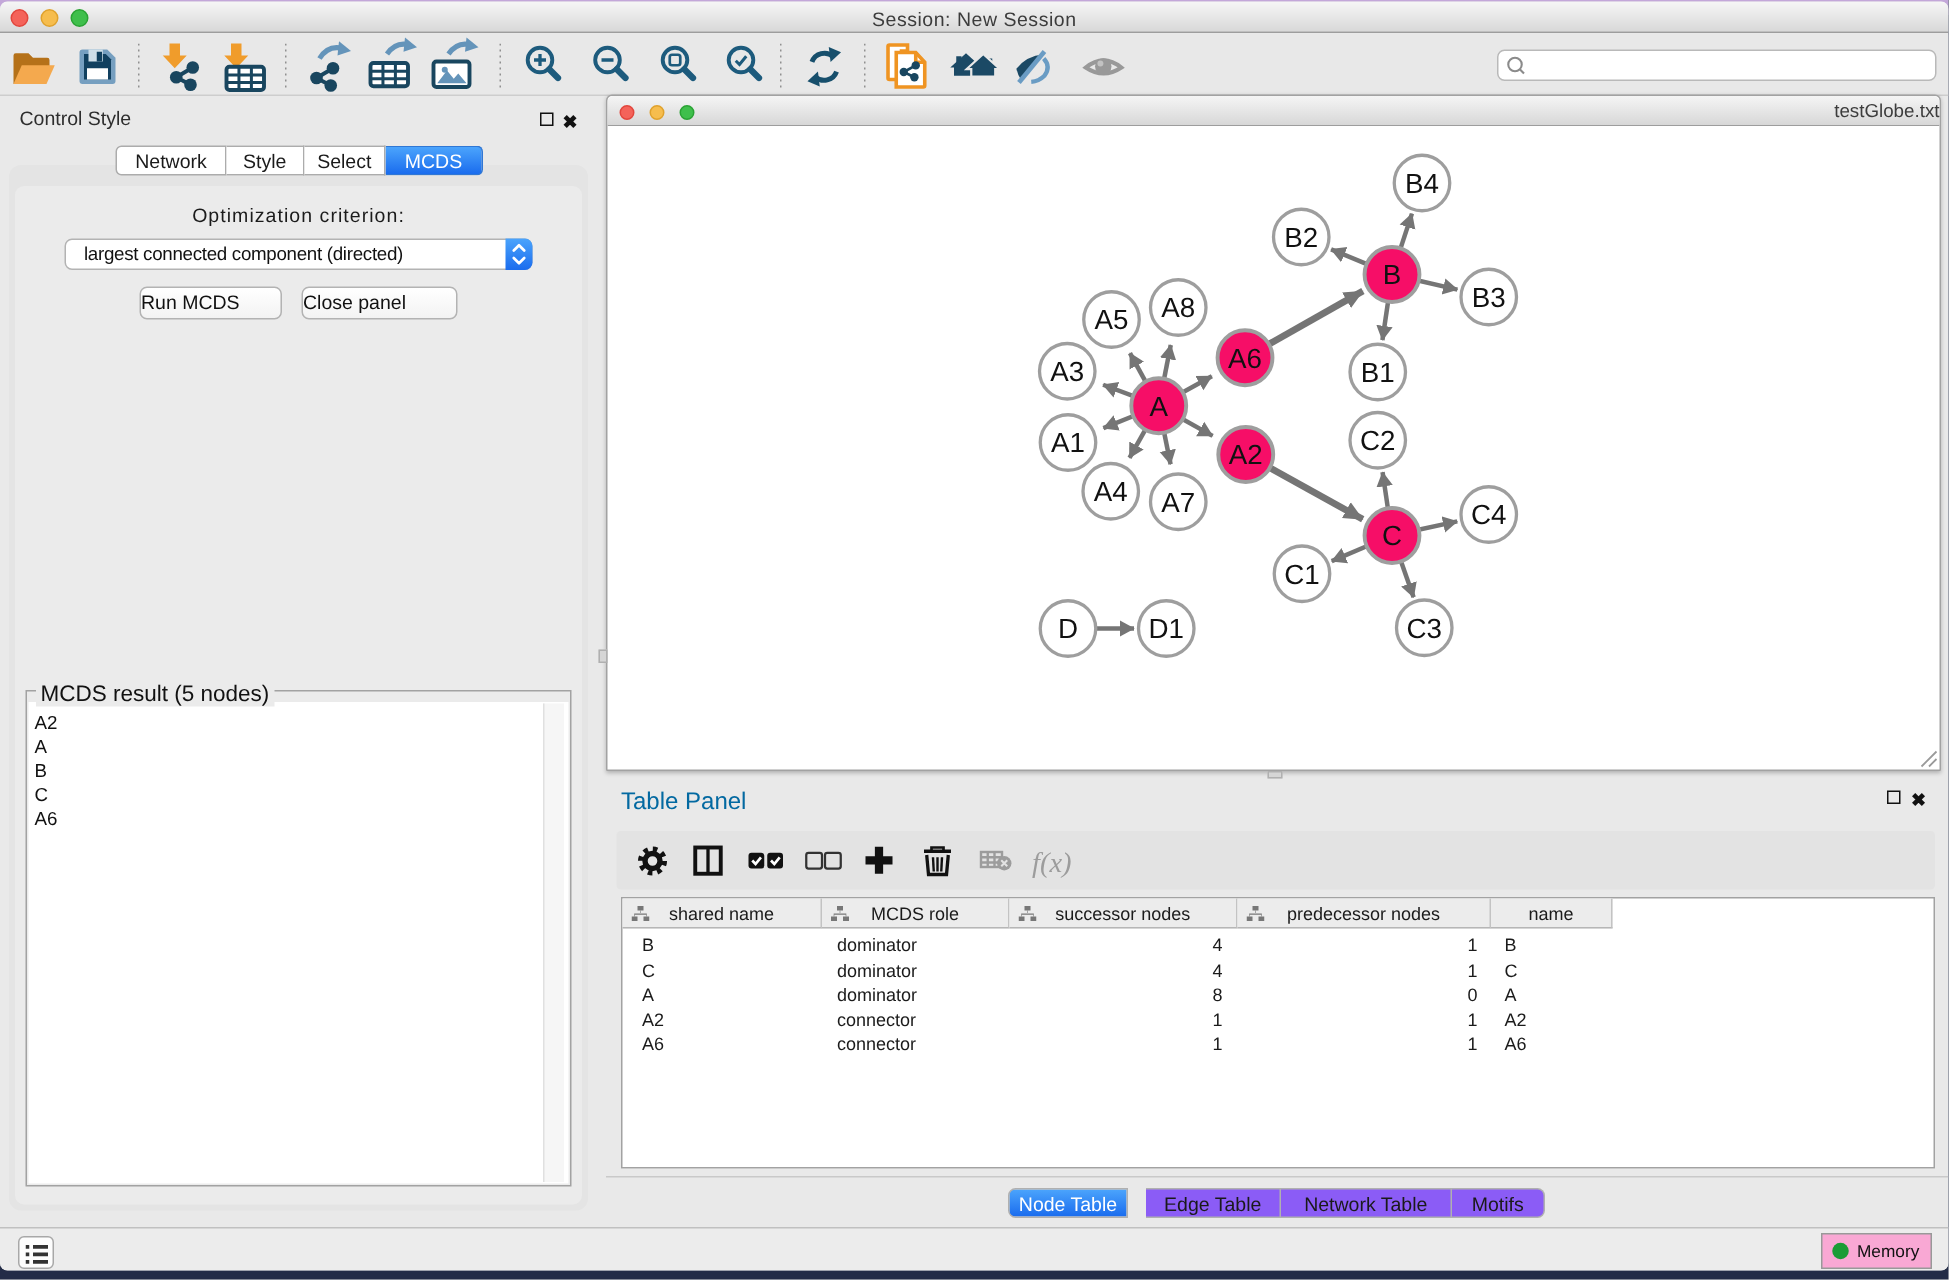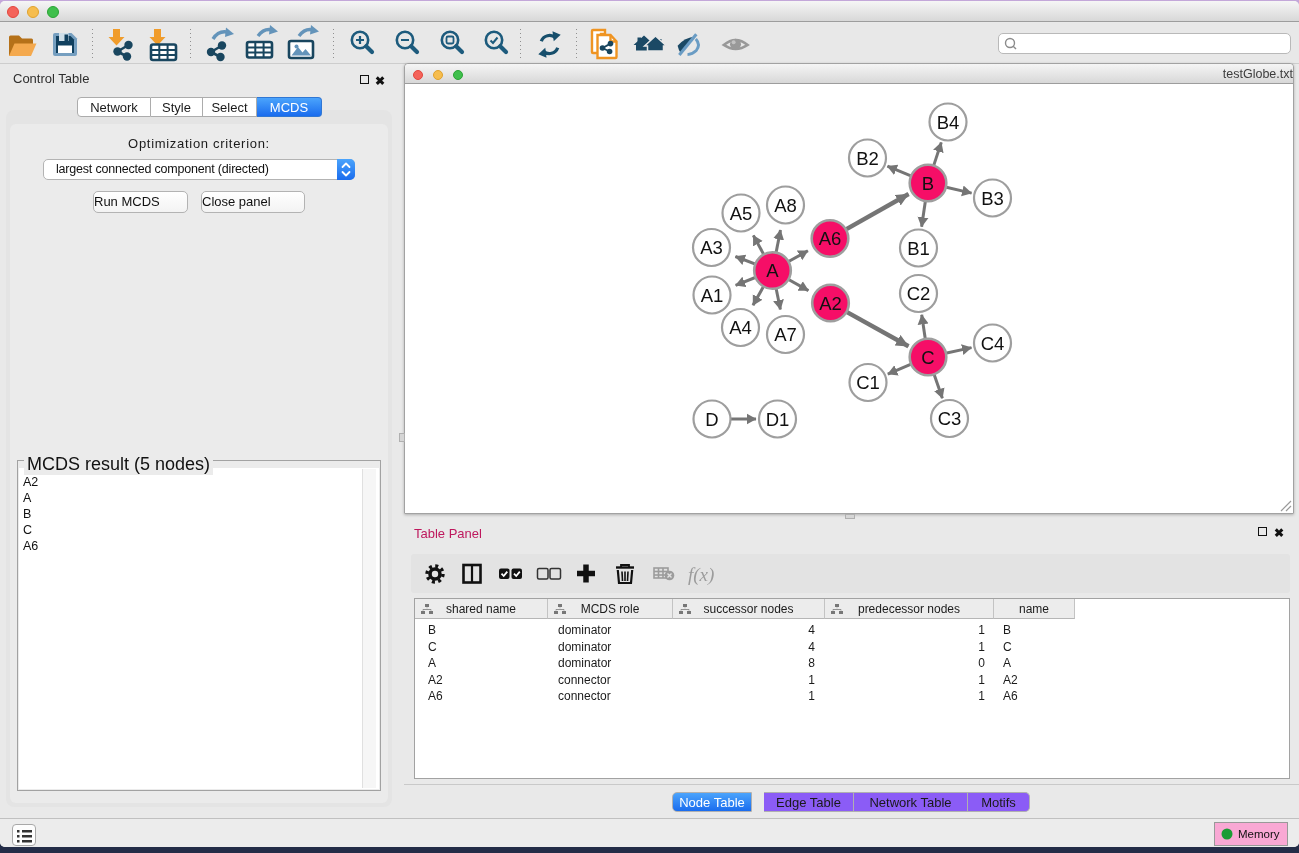--- a/index.html
+++ b/index.html
@@ -17,31 +17,31 @@
 .panebtn{top:73px;font-size:12px;color:#111;font-weight:bold}
 #cp-panel{left:6px;top:109px;width:386px;height:697px;background:#e4e4e4;border-radius:8px}
 #cp-inner{left:10px;top:123px;width:378px;height:679px;background:#ebebeb;border-radius:6px}
 .tab{top:96px;height:20px;background:#fff;border:1px solid #acacac;border-left:none;font-size:13px;color:#1a1a1a;text-align:center;line-height:19px}
 .tabsel{background:linear-gradient(#4ba4fc,#1a6cee);color:#fff;border-color:#3077d4}
 #opt-label{left:10px;top:135px;width:378px;text-align:center;font-size:13px;letter-spacing:0.7px;color:#1b1b1b}
 #dropdown{left:43px;top:158px;width:312px;height:21px;background:#fff;border:1px solid #b3b3b3;border-radius:5px;font-size:12.5px;letter-spacing:-0.2px;color:#111;line-height:18.5px;padding-left:12px}
 #stepper{left:337px;top:158px;width:18px;height:21px;background:linear-gradient(#4ba4fc,#1a6cee);border-radius:0 5px 5px 0}
 .btn{top:190px;height:22px;background:linear-gradient(#fff,#f3f3f3);border:1px solid #b3b3b3;border-radius:5px;font-size:13px;color:#111;text-align:left;line-height:20px}
 #groupbox{left:17px;top:459px;width:364px;height:331px;border:1px solid #a2a2a2;background:#ebebeb}
-#grouplabel{left:24px;top:453px;background:#ebebeb;padding:0 3px;font-size:18px;color:#111}
+#grouplabel{left:24px;top:453px;background:#ebebeb;padding:0 3px;font-size:15px;color:#111}
 #mcds-list{left:19px;top:467px;width:360px;height:321px;background:#fff}
 #mcds-scroll{left:362px;top:468px;width:14px;height:319px;background:#f6f6f6;border-left:1px solid #e0e0e0}
 #mcds-items{left:23px;top:474px;font-size:12.5px;color:#111;line-height:15.9px}
 
 #netwin{left:404px;top:62px;width:890px;height:451px;background:#fff;border:1px solid #a2a2a2;border-radius:4px 4px 1px 1px;box-shadow:0 1px 3px rgba(0,0,0,.25)}
 #nettitle{left:0;top:0;width:888px;height:20px;background:linear-gradient(#f5f5f5,#d8d8d8);border-bottom:1px solid #9d9d9d;border-radius:4px 4px 0 0}
 .nlight{width:10px;height:10px;border-radius:50%;top:6px}
 #nettitle-text{width:100%;text-align:right;top:3px;font-size:12.5px;text-indent:4px;color:#3c3c3c}
 
-#tp-title{left:414px;top:525px;font-size:13px;color:#be185d}
+#tp-title{left:414px;top:525px;font-size:16px;color:#0369a1}
 #tp-toolbar{left:411px;top:553px;width:879px;height:39px;background:#e3e3e3;border-radius:3px}
 #tp-table{left:414px;top:597px;width:876px;height:181px;background:#fff;border:1px solid #a2a2a2}
 .th{top:598px;height:20px;background:#ececec;border-right:1px solid #c3c3c3;border-bottom:1px solid #b6b6b6;font-size:12px;color:#1b1b1b;text-align:center;line-height:20px}
 .td{font-size:12px;color:#1b1b1b;height:16.6px}
 .btab{top:791px;height:20px;background:#8b5cf6;border:1px solid #b0b0b0;border-left:none;font-size:13px;color:#1a1a1a;text-align:center;line-height:19px}
 .btabsel{background:linear-gradient(#4ba4fc,#1a6cee);color:#fff}
 #tp-bottomline{left:404px;top:783px;width:895px;height:1px;background:#c9c9c9}
 
 #statusbar{left:0;top:817px;width:1299px;height:29px;background:#ececec;border-top:1px solid #c0c0c0}
 #listbtn{left:12px;top:823px;width:24px;height:22px;background:#fdfdfd;border:1px solid #a8a8a8;border-radius:4px}
@@ -49,20 +49,21 @@
 svg{display:block}
 </style></head>
 <body>
 <div id="desktop-top"></div>
 <div id="win">
 
 <div class="abs" id="titlebar">
 <div class="abs light" style="left:7px;background:#f4635a;border:0.5px solid #e2463d"></div>
 <div class="abs light" style="left:27px;background:#f6bd4e;border:0.5px solid #e0a22d"></div>
 <div class="abs light" style="left:47px;background:#3fbf4c;border:0.5px solid #2aa334"></div>
+<div class="abs" id="title-text">Session: New Session</div>
 </div>
 
 <div class="abs" id="toolbar">
 <div class="abs tsep" style="left:92px"></div>
 <div class="abs tsep" style="left:190px"></div>
 <div class="abs tsep" style="left:333px"></div>
 <div class="abs tsep" style="left:520px"></div>
 <div class="abs tsep" style="left:576px"></div>
 <div class="abs" id="searchbox">
         <svg width="20" height="19">
@@ -180,21 +181,21 @@
 <path d="M677.6 22.8 Q684.5 14.2 695.5 13.4 L681 30.6 Q678.4 26.8 677.6 22.8 Z" fill="#1b4965"></path>
 <path d="M679.3 32 L696.3 11.3" stroke="#6a9cc4" stroke-width="3.1" fill="none"></path>
 <path d="M695.8 16 Q700.8 21.5 696.3 27.5 Q692.5 31.2 687.5 31.6" stroke="#6a9cc4" stroke-width="2.9" fill="none"></path>
 
 <path d="M723.8 22 Q735.7 12.4 747.6 22 Q735.7 30 723.8 22 Z" fill="none" stroke="#999" stroke-width="2.7"></path>
 <circle cx="735.5" cy="21.3" r="5.5" fill="#999"></circle>
 <circle cx="733.6" cy="19.3" r="2" fill="#c2c2c2"></circle>
 </svg>
 </div>
 
-<div class="abs" id="cp-title">Control Table</div>
+<div class="abs" id="cp-title">Control Style</div>
 <div class="abs panebtn" style="left:360px;top:74px;width:9px;height:9px;border:1.5px solid #111"></div>
 <div class="abs panebtn" style="left:375px">✖</div>
 <div class="abs" id="cp-panel"></div>
 <div class="abs" id="cp-inner"></div>
 <div class="abs tab" style="left:77px;width:74px;border-left:1px solid #acacac;border-radius:4px 0 0 4px">Network</div>
 <div class="abs tab" style="left:151px;width:52px">Style</div>
 <div class="abs tab" style="left:203px;width:54px">Select</div>
 <div class="abs tab tabsel" style="left:257px;width:65px;border-radius:0 4px 4px 0">MCDS</div>
 <div class="abs" id="opt-label">Optimization criterion:</div>
 <div class="abs" id="dropdown">largest connected component (directed)</div>

